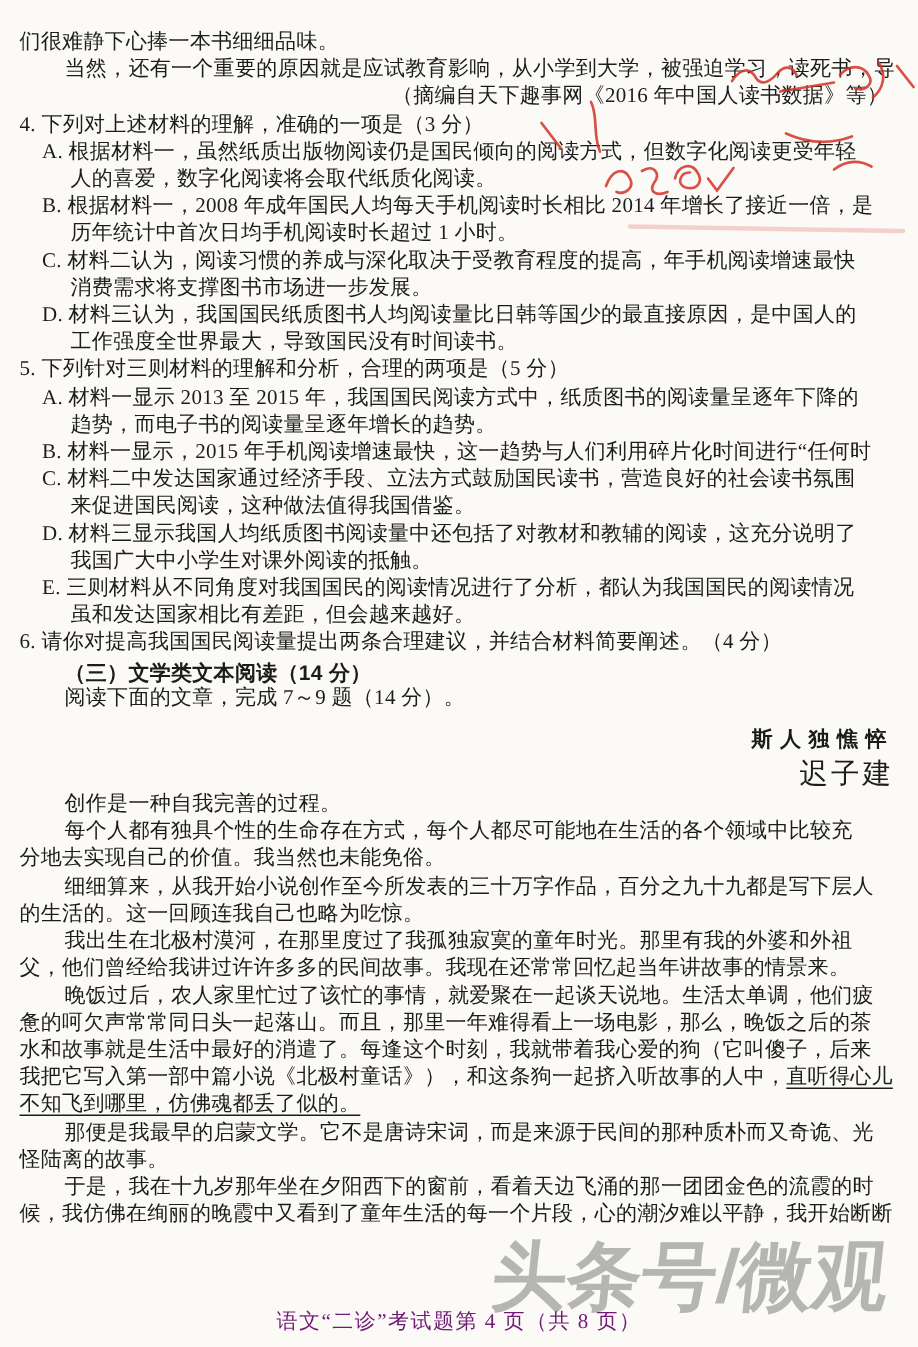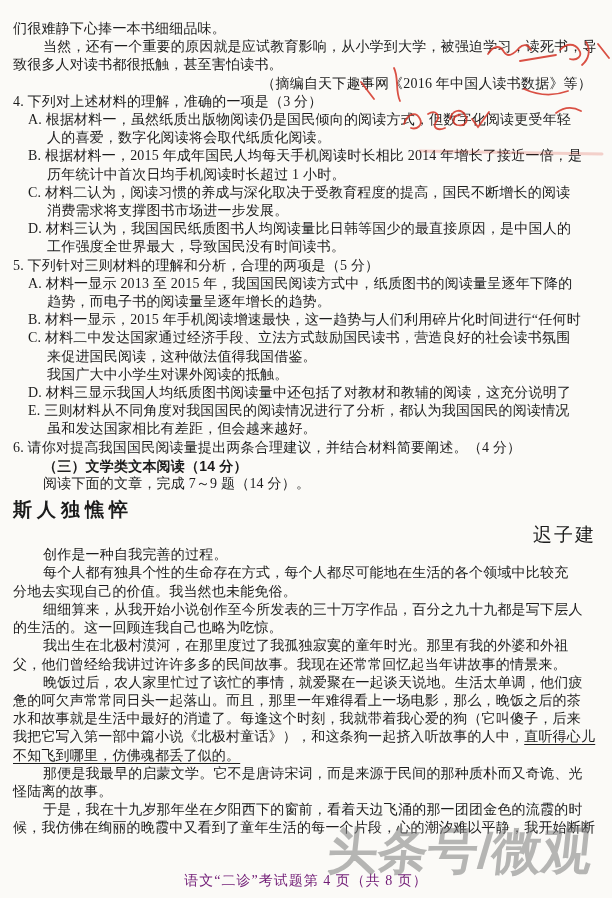--- a/index.html
+++ b/index.html
@@ -21,21 +21,21 @@
     line-height:18.2px;
     white-space:nowrap;
     letter-spacing:.2px;
   }
   .opt{padding-left:15px;}
   .optwrap{padding-left:34px;}
   .para{padding-left:30px;}
   .sec{padding-left:30px;font-weight:bold;font-family:"Liberation Sans","DejaVu Sans",sans-serif;}
   .cite{text-align:right;padding-right:4px;}
   .title{
-    text-align:left;font-weight:bold;font-size:19px;line-height:28px;
+    text-align:right;font-weight:bold;font-size:14px;line-height:28px;
     letter-spacing:5px;margin-top:3px;
     font-family:"Liberation Sans","DejaVu Sans",sans-serif;
   }
   .author{text-align:right;font-size:19px;line-height:22px;letter-spacing:2px;}
   .u{text-decoration:underline;text-underline-offset:3px;}
   #footer{
     position:absolute;left:0;right:0;bottom:8px;
     text-align:center;font-size:14px;letter-spacing:1px;
     color:#701a75;
   }
@@ -51,39 +51,38 @@
   #redpen{position:absolute;top:0;left:0;pointer-events:none;}
 </style>
 </head>
 <body>
 
 <div id="page">
 
   <div id="doc">
       <div class="ln"><span>们很难静下心捧一本书细细品味。</span></div>
       <div class="ln para"><span>当然，还有一个重要的原因就是应试教育影响，从小学到大学，被强迫学习，读死书，导</span></div>
-      <div class="ln"><span>致很多人对读书都很抵触，甚至害怕读书。</span></div>
       <div class="ln cite"><span>（摘编自天下趣事网《2016 年中国人读书数据》等）</span></div>
       <div class="ln"><span>4. 下列对上述材料的理解，准确的一项是（3 分）</span></div>
       <div class="ln opt"><span>A. 根据材料一，虽然纸质出版物阅读仍是国民倾向的阅读方式，但数字化阅读更受年轻</span></div>
       <div class="ln optwrap"><span>人的喜爱，数字化阅读将会取代纸质化阅读。</span></div>
-      <div class="ln opt"><span>B. 根据材料一，2015 年成年国民人均每天手机阅读时长相比 2014 年增长了接近一倍，是</span></div>
+      <div class="ln opt"><span>B. 根据材料一，2008 年成年国民人均每天手机阅读时长相比 2014 年增长了接近一倍，是</span></div>
       <div class="ln optwrap"><span>历年统计中首次日均手机阅读时长超过 1 小时。</span></div>
-      <div class="ln opt"><span>C. 材料二认为，阅读习惯的养成与深化取决于受教育程度的提高，国民不断增长的阅读</span></div>
+      <div class="ln opt"><span>C. 材料二认为，阅读习惯的养成与深化取决于受教育程度的提高，年手机阅读增速最快</span></div>
       <div class="ln optwrap"><span>消费需求将支撑图书市场进一步发展。</span></div>
       <div class="ln opt"><span>D. 材料三认为，我国国民纸质图书人均阅读量比日韩等国少的最直接原因，是中国人的</span></div>
       <div class="ln optwrap"><span>工作强度全世界最大，导致国民没有时间读书。</span></div>
       <div class="ln"><span>5. 下列针对三则材料的理解和分析，合理的两项是（5 分）</span></div>
       <div class="ln opt"><span>A. 材料一显示 2013 至 2015 年，我国国民阅读方式中，纸质图书的阅读量呈逐年下降的</span></div>
       <div class="ln optwrap"><span>趋势，而电子书的阅读量呈逐年增长的趋势。</span></div>
       <div class="ln opt"><span>B. 材料一显示，2015 年手机阅读增速最快，这一趋势与人们利用碎片化时间进行“任何时</span></div>
       <div class="ln opt"><span>C. 材料二中发达国家通过经济手段、立法方式鼓励国民读书，营造良好的社会读书氛围</span></div>
       <div class="ln optwrap"><span>来促进国民阅读，这种做法值得我国借鉴。</span></div>
+      <div class="ln opt"><span>D. 材料三显示我国人均纸质图书阅读量中还包括了对教材和教辅的阅读，这充分说明了</span></div>
       <div class="ln optwrap"><span>我国广大中小学生对课外阅读的抵触。</span></div>
-      <div class="ln opt"><span>D. 材料三显示我国人均纸质图书阅读量中还包括了对教材和教辅的阅读，这充分说明了</span></div>
       <div class="ln opt"><span>E. 三则材料从不同角度对我国国民的阅读情况进行了分析，都认为我国国民的阅读情况</span></div>
       <div class="ln optwrap"><span>虽和发达国家相比有差距，但会越来越好。</span></div>
       <div class="ln"><span>6. 请你对提高我国国民阅读量提出两条合理建议，并结合材料简要阐述。（4 分）</span></div>
       <div class="ln sec"><span>（三）文学类文本阅读（14 分）</span></div>
       <div class="ln para"><span>阅读下面的文章，完成 7～9 题（14 分）。</span></div>
       <div class="ln title"><span>斯人独憔悴</span></div>
       <div class="ln author"><span>迟子建</span></div>
       <div class="ln para"><span>创作是一种自我完善的过程。</span></div>
       <div class="ln para"><span>每个人都有独具个性的生命存在方式，每个人都尽可能地在生活的各个领域中比较充</span></div>
       <div class="ln"><span>分地去实现自己的价值。我当然也未能免俗。</span></div>

